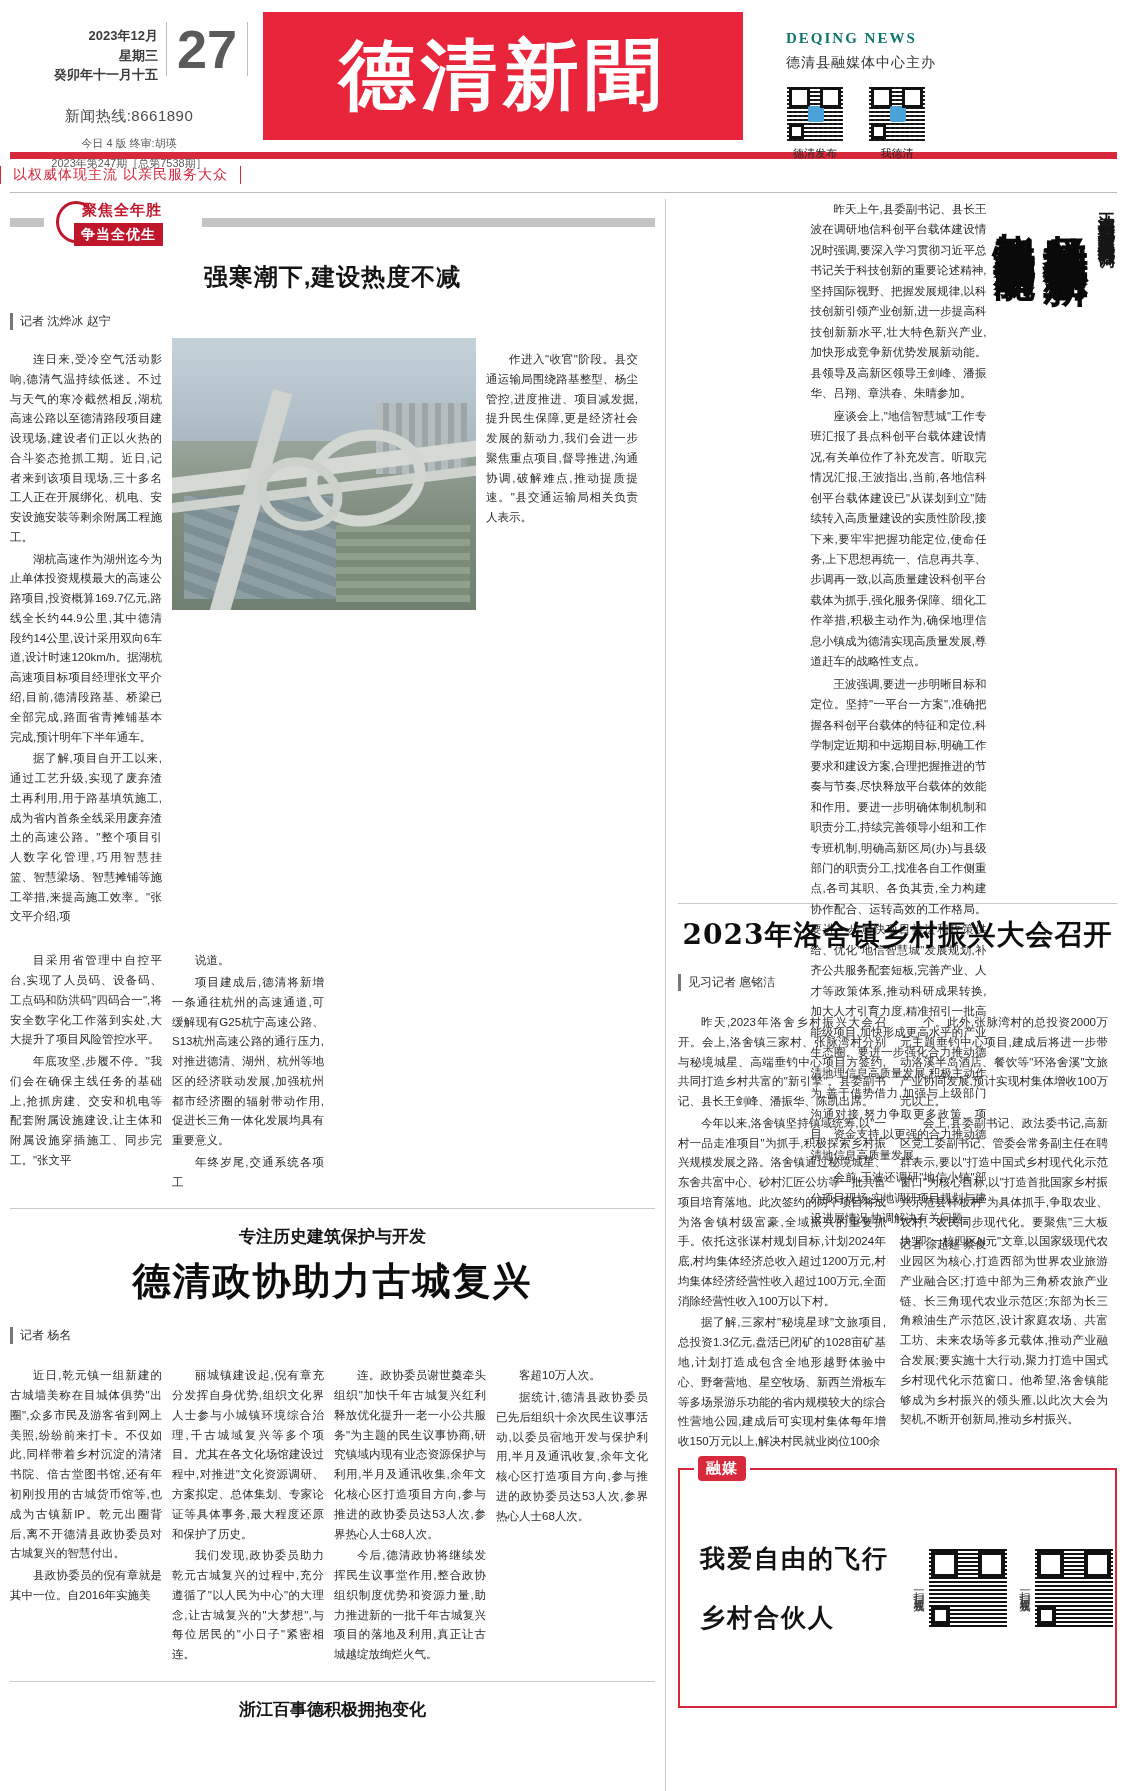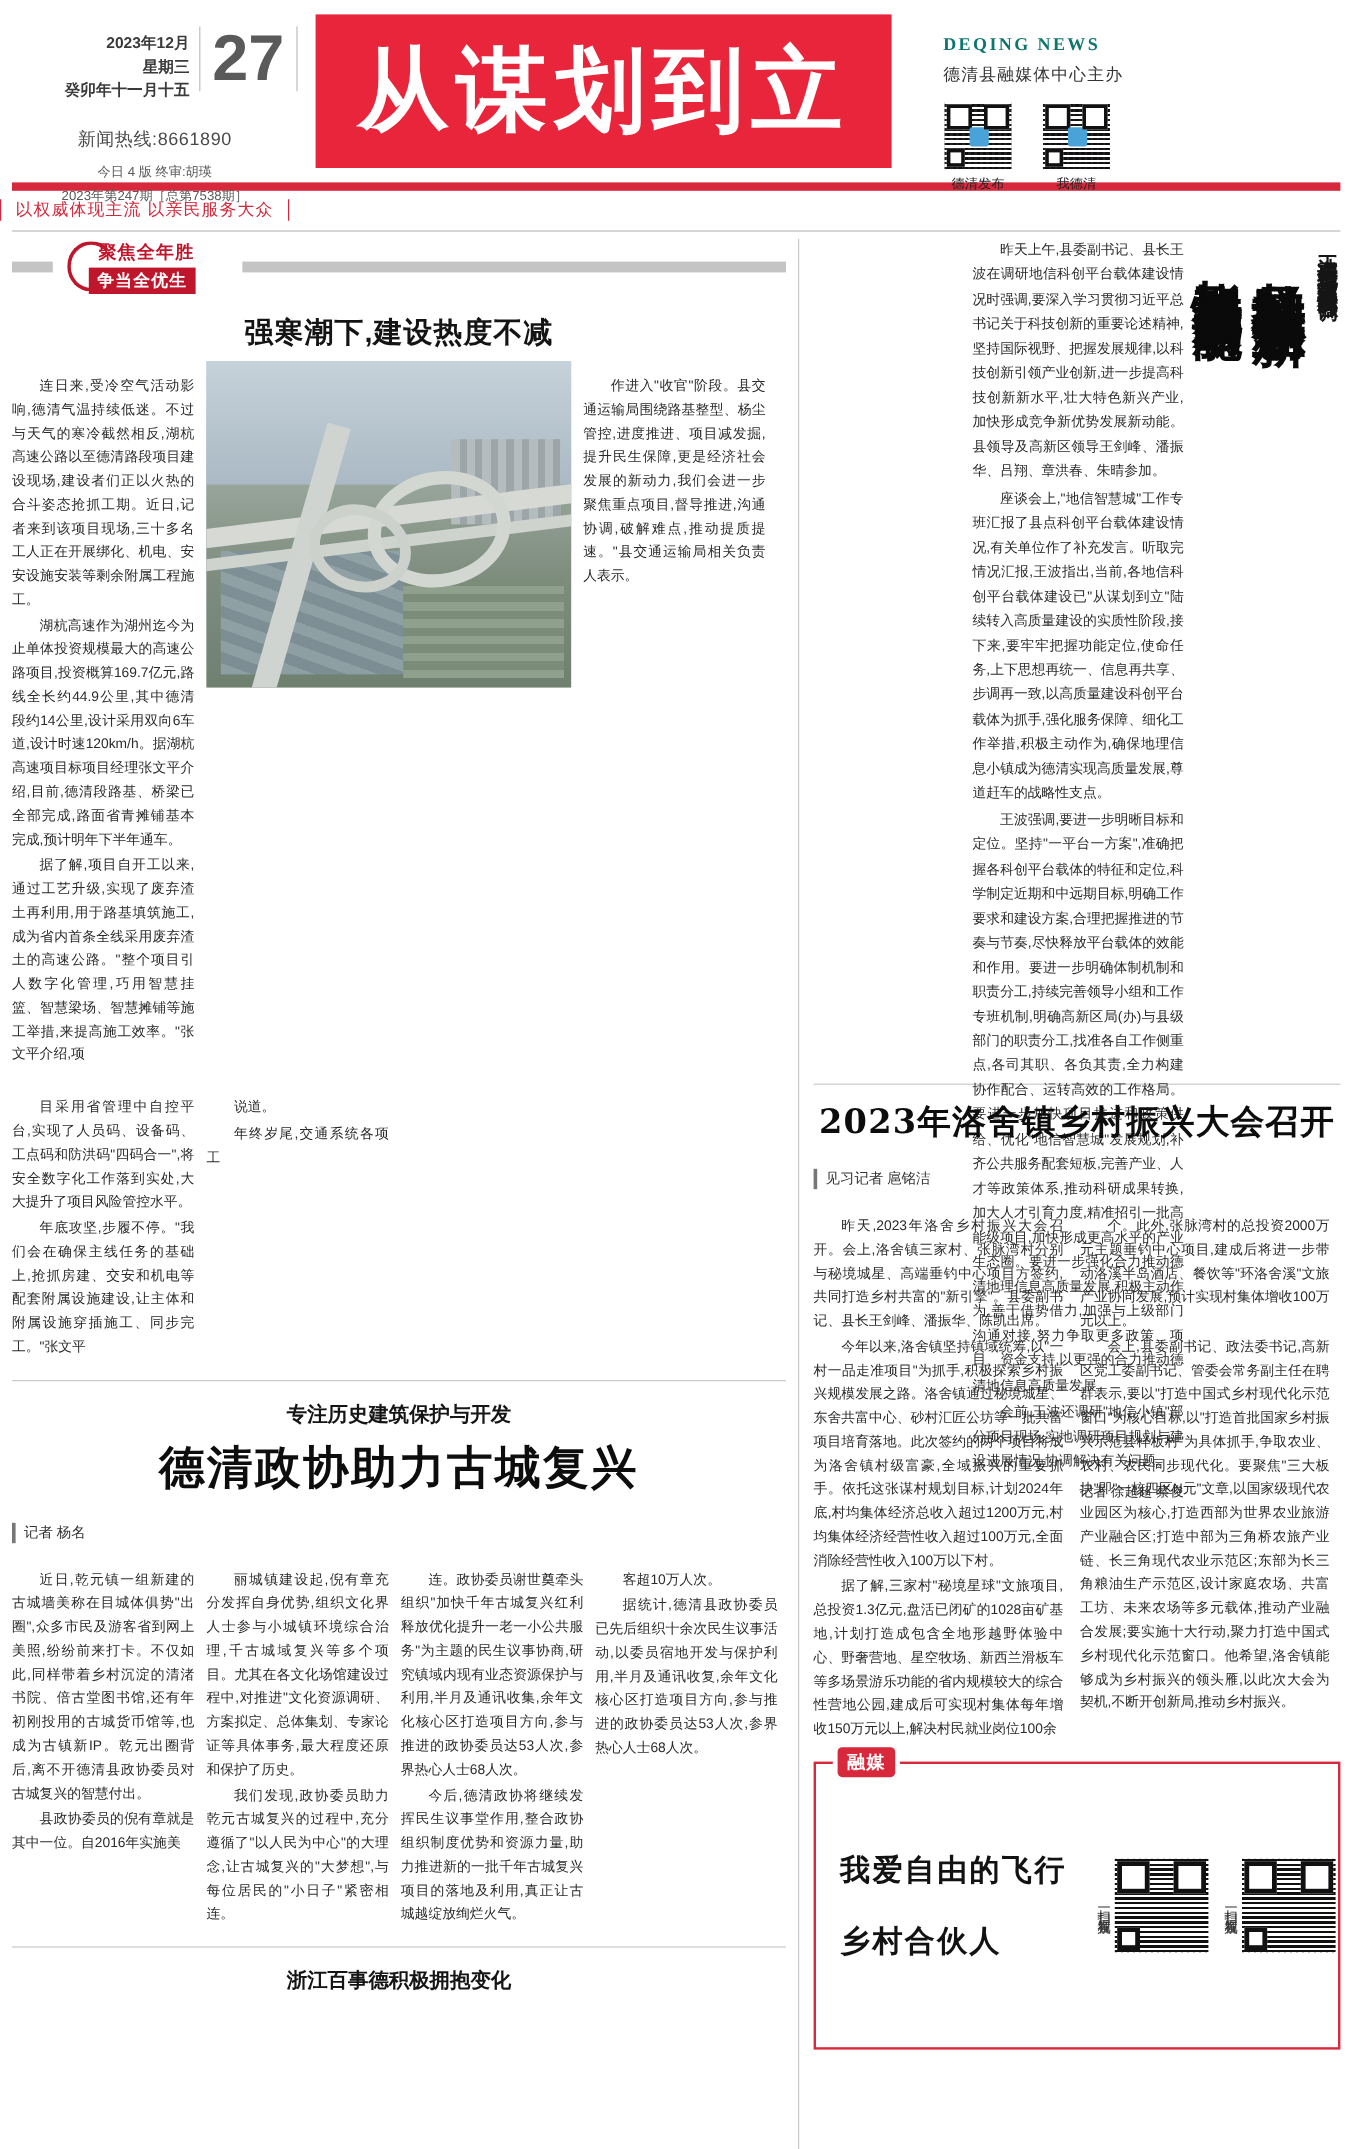--- a/index.html
+++ b/index.html
@@ -178,21 +178,21 @@
         </div>
         <div class="date-num">27</div>
       </div>
       <div class="hotline">新闻热线:8661890</div>
       <div class="issue1">今日 4 版   终审:胡瑛</div>
       <div class="issue2">2023年第247期［总第7538期］</div>
     </div>
 
     <div class="logo-wrap">
       <div class="logo-box">
-        <div class="logo-text">从谋划到立</div>
+        <div class="logo-text">德清新聞</div>
       </div>
     </div>
 
     <div class="brandblock">
       <div class="brand-en">DEQING  NEWS</div>
       <div class="brand-cn">德清县融媒体中心主办</div>
       <div class="qr-row">
         <div class="qr-item">
           <div class="qr-code">
             <div class="qr-dot"></div>
@@ -227,20 +227,21 @@
           <div class="badge-arc"></div>
           <div class="badge-t1">聚焦全年胜</div>
           <div class="badge-t2box">
             <span class="badge-t2">争当全优生</span>
           </div>
         </div>
         <div class="badge-bar"></div>
       </div>
 
       <div class="kicker">强寒潮下,建设热度不减</div>
+      <div class="byline">记者 沈烨冰 赵宁</div>
 
       <div class="photo-row">
         <div class="col-narrow bodycol">
           <p>连日来,受冷空气活动影响,德清气温持续低迷。不过与天气的寒冷截然相反,湖杭高速公路以至德清路段项目建设现场,建设者们正以火热的合斗姿态抢抓工期。近日,记者来到该项目现场,三十多名工人正在开展绑化、机电、安安设施安装等剩余附属工程施工。</p>
           <p>湖杭高速作为湖州迄今为止单体投资规模最大的高速公路项目,投资概算169.7亿元,路线全长约44.9公里,其中德清段约14公里,设计采用双向6车道,设计时速120km/h。据湖杭高速项目标项目经理张文平介绍,目前,德清段路基、桥梁已全部完成,路面省青摊铺基本完成,预计明年下半年通车。</p>
           <p>据了解,项目自开工以来,通过工艺升级,实现了废弃渣土再利用,用于路基填筑施工,成为省内首条全线采用废弃渣土的高速公路。"整个项目引人数字化管理,巧用智慧挂篮、智慧梁场、智慧摊铺等施工举措,来提高施工效率。"张文平介绍,项</p>
         </div>
         <div class="photo">
           <div class="sky"></div>
           <div class="ground"></div>
@@ -257,20 +258,21 @@
         </div>
       </div>
 
       <div class="col3">
         <div class="bodycol" style="width:152px">
           <p>目采用省管理中自控平台,实现了人员码、设备码、工点码和防洪码"四码合一",将安全数字化工作落到实处,大大提升了项目风险管控水平。</p>
           <p>年底攻坚,步履不停。"我们会在确保主线任务的基础上,抢抓房建、交安和机电等配套附属设施建设,让主体和附属设施穿插施工、同步完工。"张文平</p>
         </div>
         <div class="bodycol" style="width:152px">
           <p>说道。</p>
+          <p>项目建成后,德清将新增一条通往杭州的高速通道,可缓解现有G25杭宁高速公路、S13杭州高速公路的通行压力,对推进德清、湖州、杭州等地区的经济联动发展,加强杭州都市经济圈的辐射带动作用,促进长三角一体化发展均具有重要意义。</p>
           <p>年终岁尾,交通系统各项工</p>
         </div>
         <div class="bodycol" style="width:152px"></div>
         <div class="bodycol" style="width:152px"></div>
       </div>
 
       <div class="sec-rule"></div>
       <div class="sec-kicker">专注历史建筑保护与开发</div>
       <div class="sec-headline">德清政协助力古城复兴</div>
       <div class="byline">记者 杨名</div>

